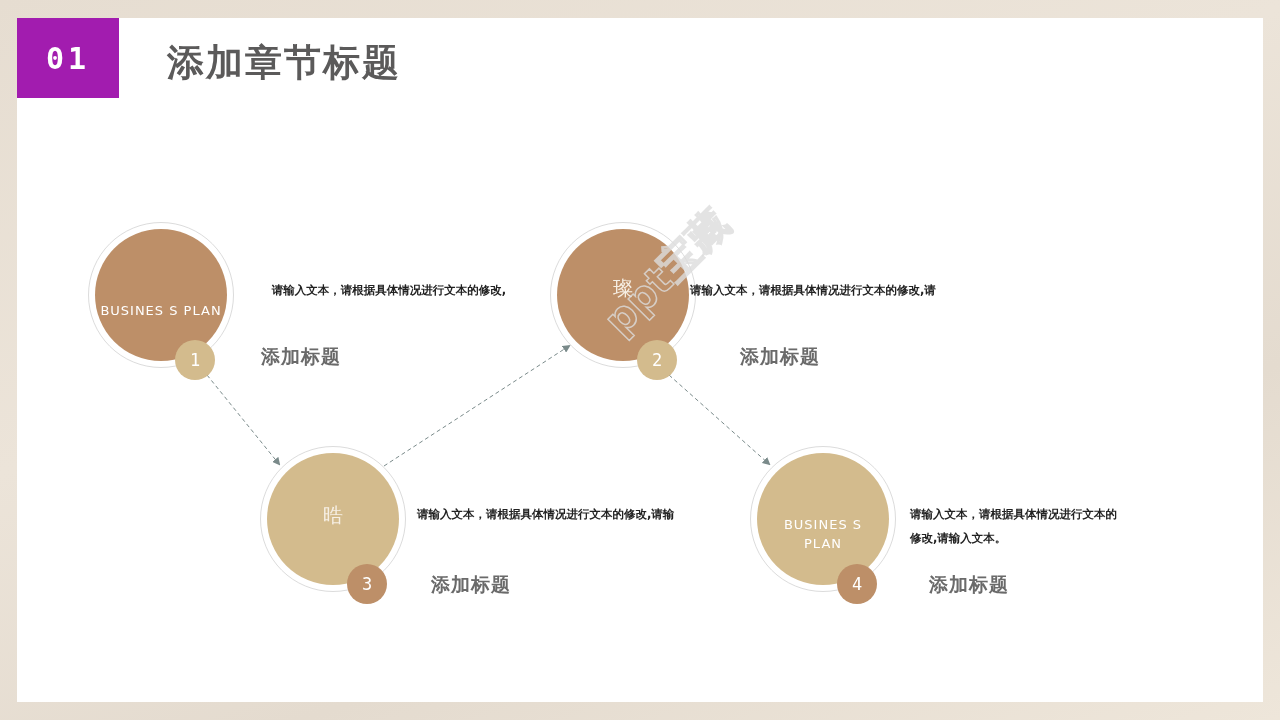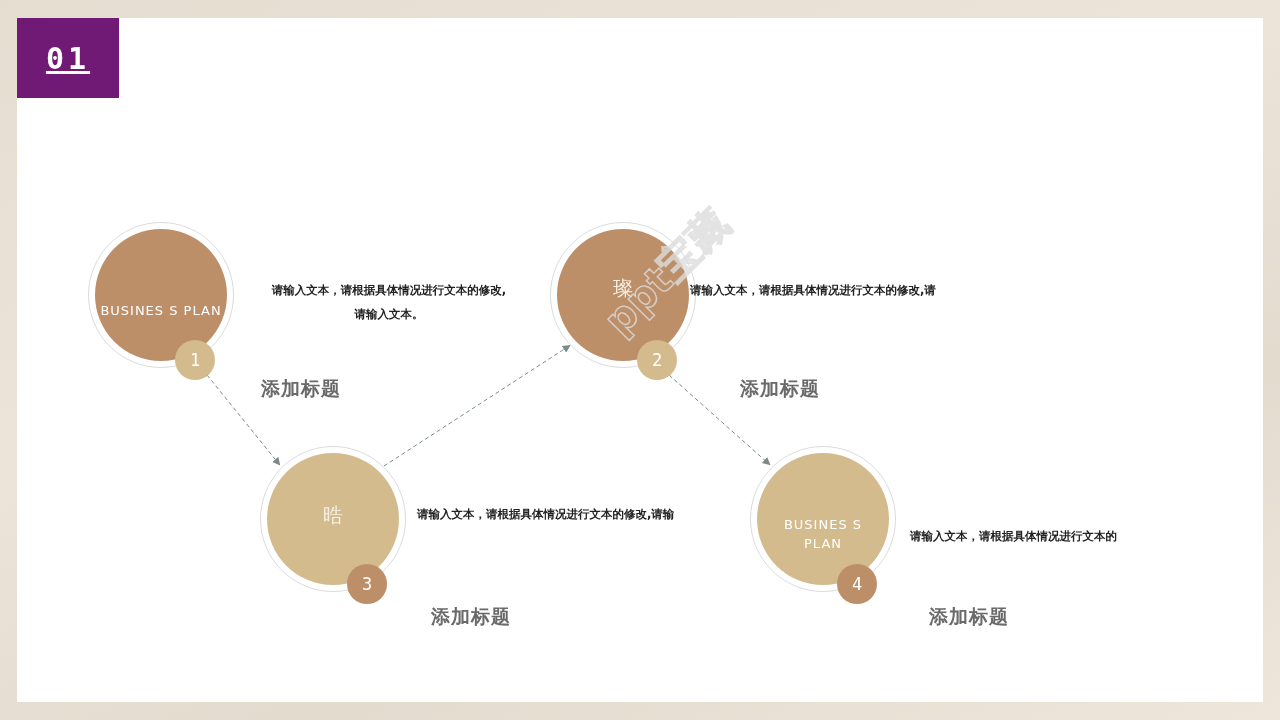--- a/index.html
+++ b/index.html
@@ -7,24 +7,23 @@
     width:1280px; height:720px; overflow:hidden; position:relative;
     background: linear-gradient(160deg, #e6ddd1 0%, #ece4d9 40%, #e4dbcf 70%, #eee6da 100%);
     font-family: "DejaVu Sans", sans-serif;
   }
   .slide {
     position:absolute; left:17px; top:18px; width:1246px; height:684px;
     background:#ffffff;
   }
   .num-box {
     position:absolute; left:0; top:0; width:102px; height:80px;
-    background:#701a75; color:#fff; font-family:"DejaVu Sans Mono", monospace;
+    background:#a21caf; color:#fff; font-family:"DejaVu Sans Mono", monospace;
     font-weight:bold; font-size:30px; display:flex; align-items:center; justify-content:center;
     letter-spacing:4px;
-    text-decoration:underline;
   }
   .page-title {
     position:absolute; left:150px; top:20px; font-size:37px; font-weight:bold;
     color:#5b5a5a; letter-spacing:2px;
   }
   .circle-wrap {
     position:absolute; border-radius:50%; border:1.5px solid #dcdcdc; background:#fff;
     box-sizing:border-box;
   }
   .circle {
@@ -35,55 +34,55 @@
   .circle .label { font-size:13px; letter-spacing:1px; line-height:19px; font-family:"DejaVu Sans", sans-serif; }
   .badge {
     position:absolute; width:40px; height:40px; border-radius:50%; color:#fff;
     display:flex; align-items:center; justify-content:center; font-size:17px; font-family:"DejaVu Sans Mono", monospace;
   }
   .desc {
     position:absolute; font-size:11.5px; line-height:24px; color:#222;
     font-weight:bold;
   }
   .sub-title {
-    position:absolute; font-size:19px; font-weight:bold; color:#6a6a6a; letter-spacing:1px;margin-top:32px;
+    position:absolute; font-size:19px; font-weight:bold; color:#6a6a6a; letter-spacing:1px;
   }
   svg.arrows { position:absolute; left:0; top:0; }
   .watermark {
     position:absolute; left:575px; top:290px; transform:rotate(-45deg);
     font-size:40px; color:transparent; -webkit-text-stroke:1.5px rgba(220,220,220,0.8);
     font-family:"DejaVu Sans", sans-serif; font-weight:bold; transform-origin:left top;
   }
 </style>
 </head>
 <body>
 
 <div class="slide">
   <div class="num-box">01</div>
+  <div class="page-title">添加章节标题</div>
 
   <svg class="arrows" width="1246" height="684">
     <defs>
       <marker id="ah" markerWidth="8" markerHeight="8" refX="6" refY="4" orient="auto">
         <path d="M0,0 L8,4 L0,8 Z" fill="#7a8a8a"></path>
       </marker>
     </defs>
     <line x1="190" y1="357" x2="262" y2="446" stroke="#7a8a8a" stroke-width="1" stroke-dasharray="4,3" marker-end="url(#ah)"></line>
     <line x1="367" y1="448" x2="552" y2="328" stroke="#7a8a8a" stroke-width="1" stroke-dasharray="4,3" marker-end="url(#ah)"></line>
     <line x1="652" y1="357" x2="752" y2="446" stroke="#7a8a8a" stroke-width="1" stroke-dasharray="4,3" marker-end="url(#ah)"></line>
   </svg>
 
   <div>
     <div class="circle-wrap" style="left:71px;top:204px;width:146px;height:146px;"></div>
     <div class="circle" style="left:78px;top:211px;width:132px;height:132px;background:#bd8f68;">
       <div class="label" style="margin-top:30px;">BUSINES S PLAN</div>
     </div>
     <div class="badge" style="left:158px;top:322px;background:#d3bb8d;">1</div>
     <div class="desc" style="left:236px;top:260px;width:272px;text-align:center;">
       <div>请输入文本，请根据具体情况进行文本的修改,</div>
-      <div>请输入文本。</div>
     </div>
     <div class="sub-title" style="left:244px;top:326px;">添加标题</div>
   </div>
 
   <div>
     <div class="circle-wrap" style="left:533px;top:204px;width:146px;height:146px;"></div>
     <div class="circle" style="left:540px;top:211px;width:132px;height:132px;background:#bd8f68;">
       <div class="glyph">璨</div>
     </div>
     <div class="badge" style="left:620px;top:322px;background:#d3bb8d;">2</div>
@@ -104,20 +103,21 @@
     </div>
     <div class="sub-title" style="left:414px;top:554px;">添加标题</div>
   </div>
 
   <div>
     <div class="circle-wrap" style="left:733px;top:428px;width:146px;height:146px;"></div>
     <div class="circle" style="left:740px;top:435px;width:132px;height:132px;background:#d3bb8d;">
       <div class="label" style="margin-top:30px;width:80px;">BUSINES S PLAN</div>
     </div>
     <div class="badge" style="left:820px;top:546px;background:#bd8f68;">4</div>
-    <div class="desc" style="left:893px;top:484px;width:250px;margin-top:22px;">
+    <div class="desc" style="left:893px;top:484px;width:250px;">
       <div>请输入文本，请根据具体情况进行文本的</div>
+      <div>修改,请输入文本。</div>
     </div>
     <div class="sub-title" style="left:912px;top:554px;">添加标题</div>
   </div>
 
   <div class="watermark">ppt宝藏</div>
 </div>
 
 </body></html>

